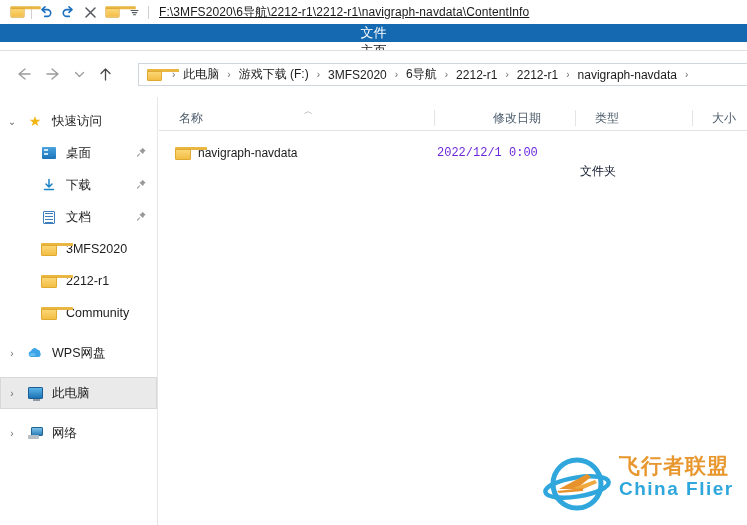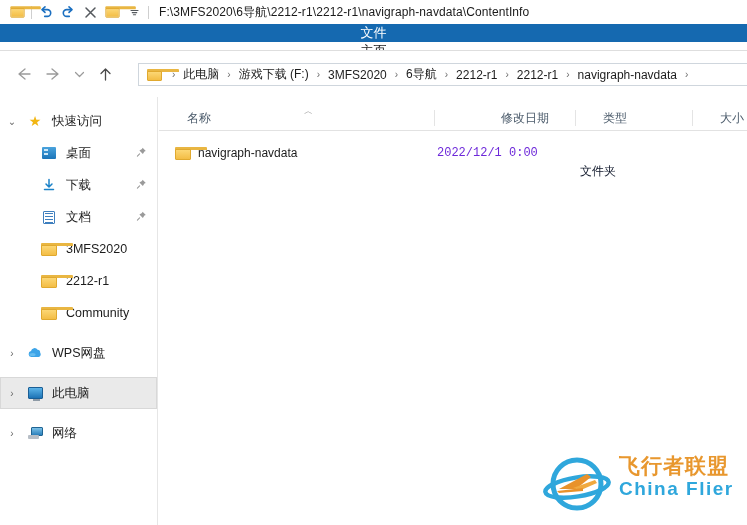--- a/index.html
+++ b/index.html
@@ -30,20 +30,21 @@
     display: flex; align-items: center; justify-content: center;
   }
   .sep-v {
     width: 1px; height: 13px; background: #cfcfcf; margin: 0 3px;
   }
   .title-path {
     font-size: 12px; color: #1a1a1a;
     margin-left: 7px;
     white-space: nowrap;
     letter-spacing: 0.1px;
+    text-decoration: underline;
   }
 
   
   .folder-ico { position: relative; width: 15px; height: 12px; }
   .folder-ico .tab {
     position: absolute; left: 0; top: 0; width: 6px; height: 3px;
     background: #e9b642; border-radius: 1px 1px 0 0;
   }
   .folder-ico .body {
     position: absolute; left: 0; top: 2px; width: 15px; height: 10px;
@@ -120,21 +121,21 @@
   .colheaders {
     position: absolute; left: 159px; top: 105px;
     width: 588px; height: 26px;
     background: #ffffff;
     border-bottom: 1px solid #e2e2e2;
   }
   .colh {
     position: absolute; top: 0; height: 26px;
     display: flex; align-items: center;
     font-size: 12px; color: #4a5a6a;
-    padding-left: 28px;
+    padding-left: 20px;
   }
   .coldiv {
     position: absolute; top: 5px; width: 1px; height: 16px;
     background: #e4e4e4;
   }
   .sortcaret {
     position: absolute; left: 145px; top: 2px;
     font-size: 9px; color: #9a9a9a;
     line-height: 1;
   }

